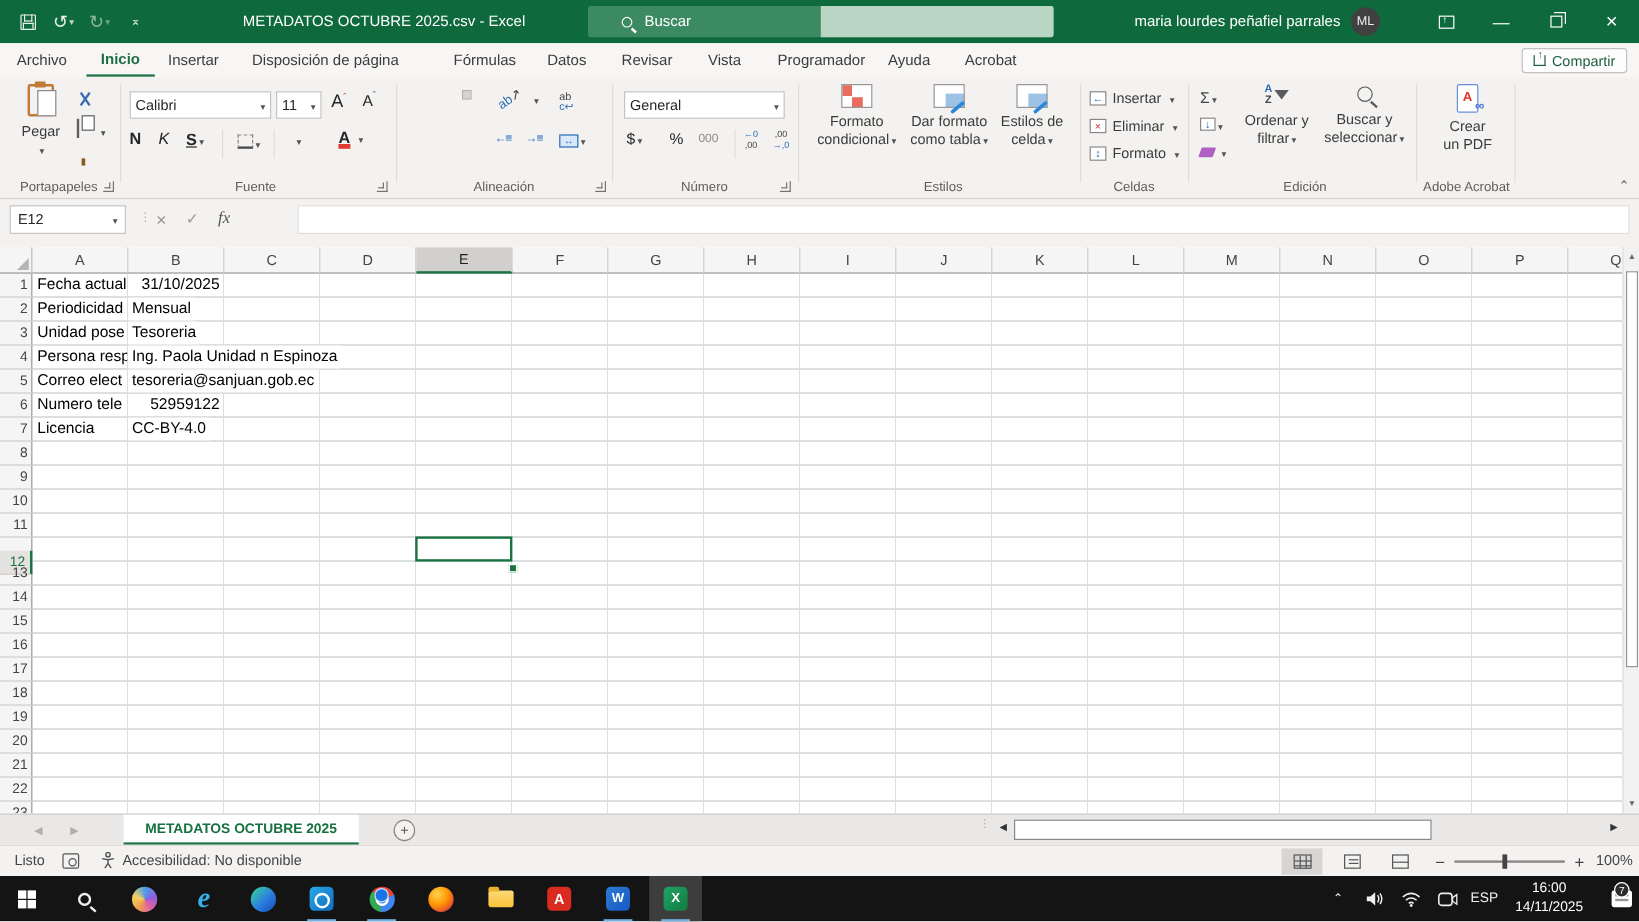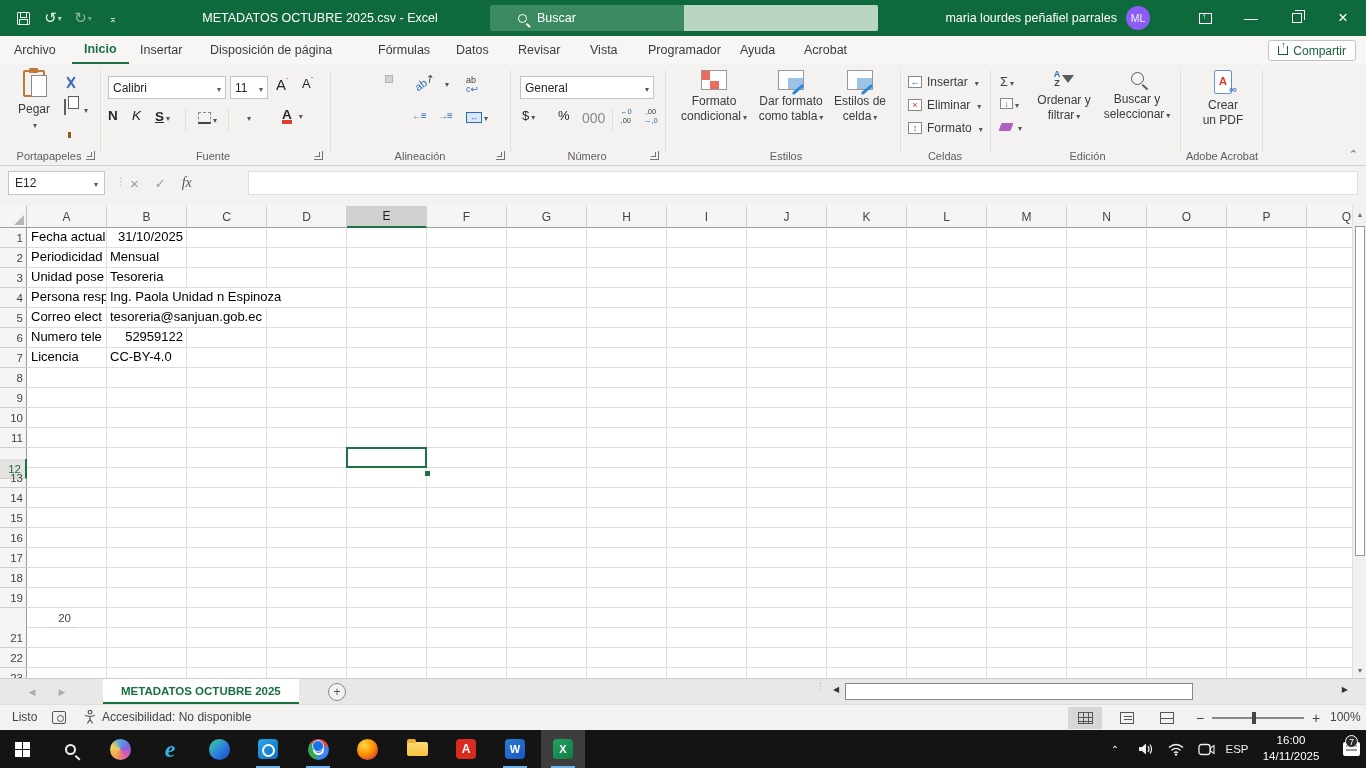--- a/index.html
+++ b/index.html
@@ -17,21 +17,21 @@
   .save-ic::after { content:""; position:absolute; left:1px; bottom:0; width:7px; height:4px; border:1.5px solid #e8f1ea; border-bottom:none; }
   .dim { opacity:.55; }
   .mini-caret { font-size:8px; margin-left:1px; opacity:.8; }
   #window-title { position:absolute; left:150px; top:0; width:340px; height:36px; display:flex; align-items:center; justify-content:center; font-size:12.5px; color:#fff; white-space:nowrap; }
   #search-pill { position:absolute; left:490px; top:5px; width:388px; height:26px; background:#3c8a62; border-radius:2px; display:flex; align-items:center; color:#fff; }
   #search-pill .pale { position:absolute; right:0; top:0; width:194px; height:26px; background:#b9d6c5; border-radius:0 2px 2px 0; }
   .mag { width:9px; height:9px; border:1.6px solid #fff; border-radius:50%; position:relative; margin:0 10px 0 28px; }
   .mag::after { content:""; position:absolute; left:8px; top:8px; width:5px; height:1.6px; background:#fff; transform:rotate(42deg); transform-origin:0 0; }
   #user-area { position:absolute; right:216px; top:0; height:36px; display:flex; align-items:center; gap:9px;margin-left:20px; }
   #user-name { font-size:12.5px; color:#fff; white-space:nowrap; }
-  #avatar { width:24px; height:24px; border-radius:50%; background:#8b5cf6; color:#f0f0f0; font-size:10.5px; display:flex; align-items:center; justify-content:center; }
+  #avatar { width:24px; height:24px; border-radius:50%; background:#404040; color:#f0f0f0; font-size:10.5px; display:flex; align-items:center; justify-content:center; }
   .winctl { position:absolute; top:0; width:46px; height:36px; display:flex; align-items:center; justify-content:center; color:#fff; font-size:14px; }
   .restore-ic { width:10px; height:10px; border:1.2px solid #fff; position:relative; }
   .restore-ic::before { content:""; position:absolute; left:2px; top:-4px; width:9px; height:9px; border:1.2px solid #fff; border-left:none; border-bottom:none; }
   .ribopt-ic { width:13px; height:11px; border:1.2px solid #fff; position:relative; }
   .ribopt-ic::after { content:"↑"; position:absolute; left:2.5px; top:-2px; font-size:8px; }
 
   
   #tabrow { position:absolute; left:0; top:36px; width:1366px; height:28px; background:#f7f6f5; }
   .rtab { position:absolute; top:0; height:28px; display:flex; align-items:center; padding:0 12px; font-size:12.5px; color:#3b3b3b; white-space:nowrap; }
   .rtab.active { font-weight:bold; color:#1e7145; border-bottom:2.5px solid #1e7145; }
@@ -345,21 +345,21 @@
       <span>General</span>
         <span class="caret"></span>
     </div>
     <div class="numbtn" style="left:522px; top:44px;">
         <span>$</span>
         <span class="caret"></span>
       </div>
     <div class="numbtn" style="left:558px; top:44px;">
         <span>%</span>
       </div>
-    <div class="numbtn" style="left:582px; top:46px; font-size:14px; color:#8a8886;text-align:right;">
+    <div class="numbtn" style="left:582px; top:46px; font-size:10px; color:#8a8886;text-align:right;">
         <span>000</span>
       </div>
     <div class="gsep" style="left:612px; top:44px; height:24px;"></div>
     <div class="abs dec-ic" style="left:620px; top:44px;"><span class="bl">←0</span><br><span>,00</span></div>
     <div class="abs dec-ic" style="left:644px; top:44px;"><span>,00</span><br><span class="bl">→,0</span></div>
     <div class="glabel" style="left:520px; width:134px;">Número</div>
     <div class="launcher" style="left:650px;"></div>
     <div class="gsep" style="left:665px;"></div>
 
     <div class="bigbtn" style="left:678px; width:72px;">
@@ -488,21 +488,21 @@
         <div class="rowh" style="top: 202px;">10</div>
         <div class="rowh" style="top: 222px;">11</div>
         <div class="rowh sel" style="top: 242px; margin-top: 11px;">12</div>
         <div class="rowh" style="top: 262px;">13</div>
         <div class="rowh" style="top: 282px;">14</div>
         <div class="rowh" style="top: 302px;">15</div>
         <div class="rowh" style="top: 322px;">16</div>
         <div class="rowh" style="top: 342px;">17</div>
         <div class="rowh" style="top: 362px;">18</div>
         <div class="rowh" style="top: 382px;">19</div>
-        <div class="rowh" style="top: 402px; margin-left: 48px;">20</div>
+        <div class="rowh" style="top: 402px;">20</div>
         <div class="rowh" style="top: 422px;">21</div>
         <div class="rowh" style="top: 442px;">22</div>
         <div class="rowh" style="top: 462px;">23</div>
       </div>
     <div id="corner"></div>
     <div id="cells-layer">
         <div class="cellA" style="top: 22px;">Fecha actual</div>
         <div class="cellB right" style="top: 22px;">31/10/2025</div>
         <div class="cellA" style="top: 42px;">Periodicidad</div>
         <div class="cellB" style="top: 42px;">Mensual</div>

